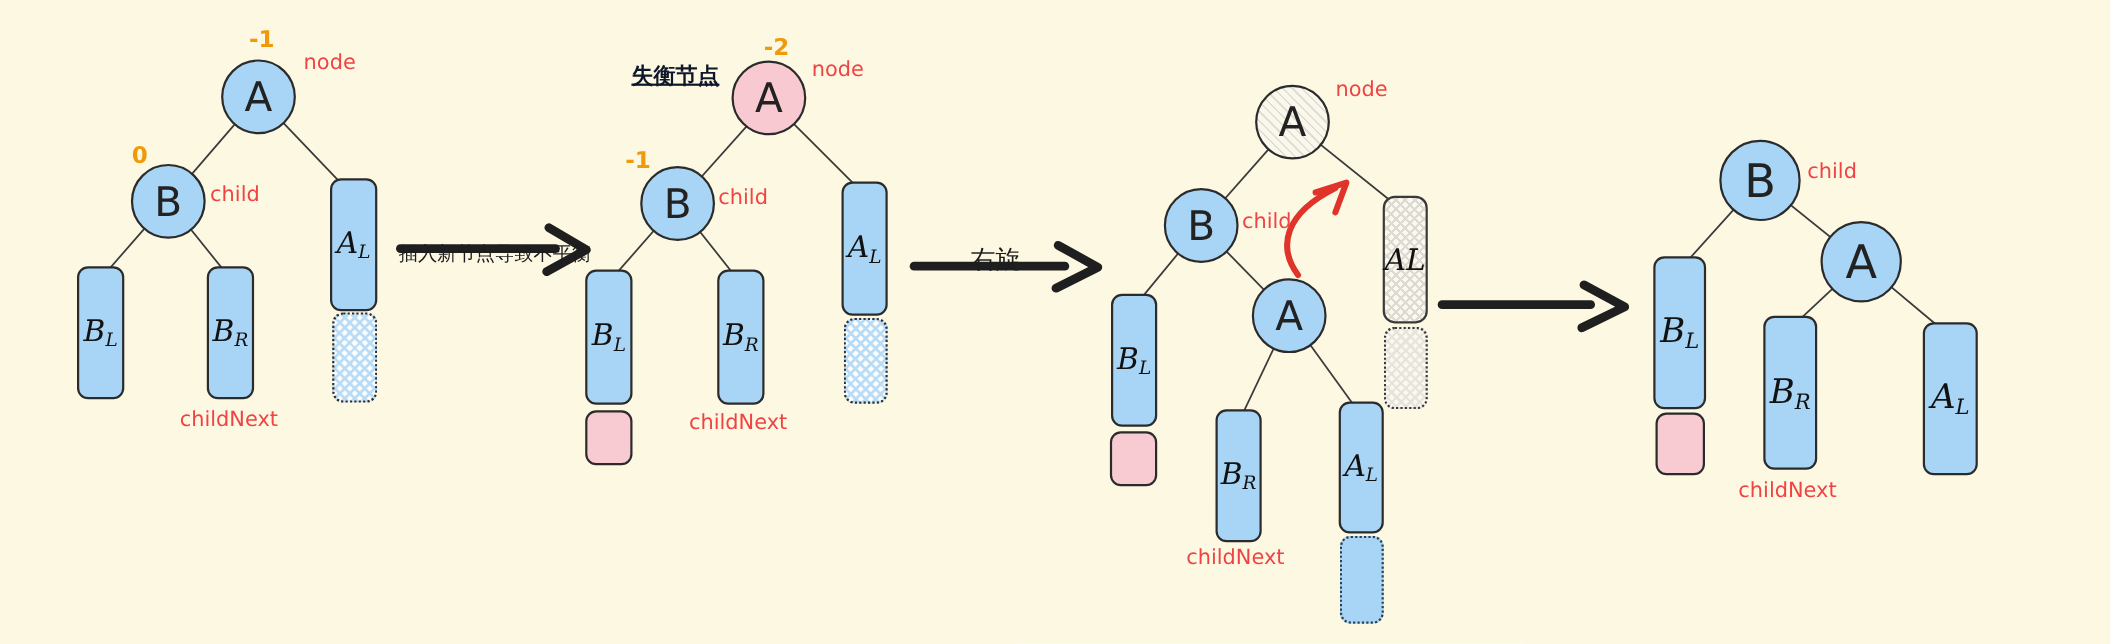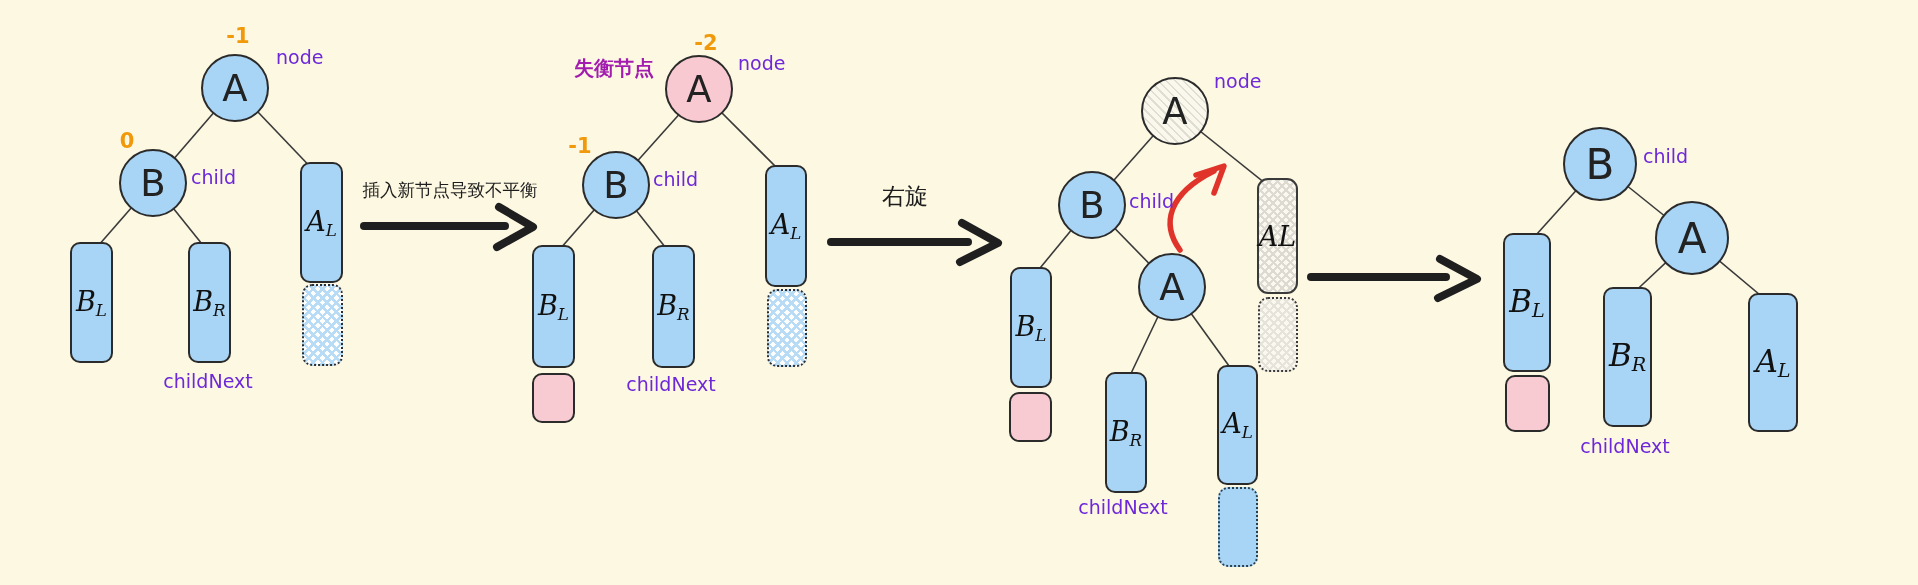--- a/index.html
+++ b/index.html
@@ -58,25 +58,25 @@
     border-radius:10px;
     background-color:#faf8ef;
     background-image:
       repeating-linear-gradient(45deg, #e5e3da 0 2px, transparent 2px 6px),
       repeating-linear-gradient(-45deg, #e5e3da 0 2px, transparent 2px 6px);
     border:2px dotted #3a3a3a;
   }
   .dot-blue{
     border-radius:10px;background:#a8d5f6;border:2px dotted #29414f;
   }
-  .txt{position:absolute;z-index:3;white-space:nowrap;color:#6d28d9;}
+  .txt{position:absolute;z-index:3;white-space:nowrap;color:#ef4444;}
   .tag{font-size:19px;}
   .bal{font-size:21px;font-weight:600;color:#f0990a;text-align:center;}
-  .alert{font-size:20px;color:#a21caf;font-weight:600;}
-  .cap{font-size:17.5px;color:#1d1d1d;text-align:center;}
+  .alert{font-size:20px;color:#0f172a;font-weight:600;text-decoration:underline;}
+  .cap{font-size:17.5px;color:#1d1d1d;text-align:center;margin-top:40px;}
   .cap.big{font-size:23px;}
   .ctr{text-align:center;}
 </style>
 </head>
 <body>
 
 <div class="canvas">
 
   <svg class="overlay" width="1918" height="585" viewBox="0 0 1918 585">
 

